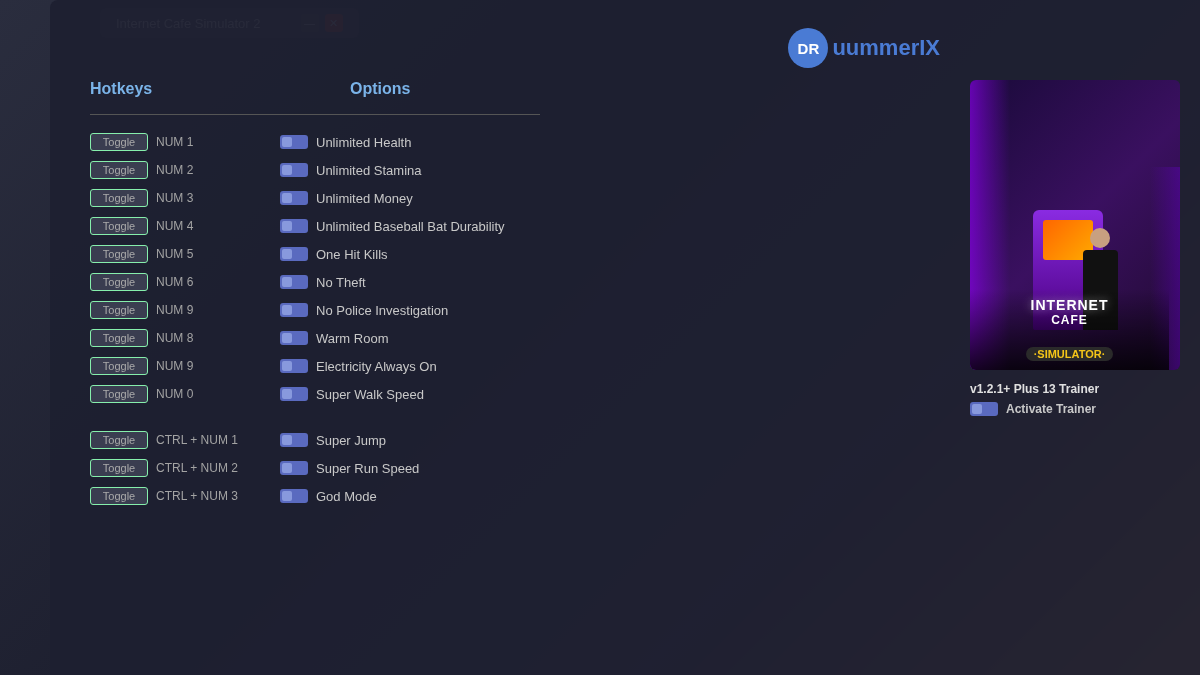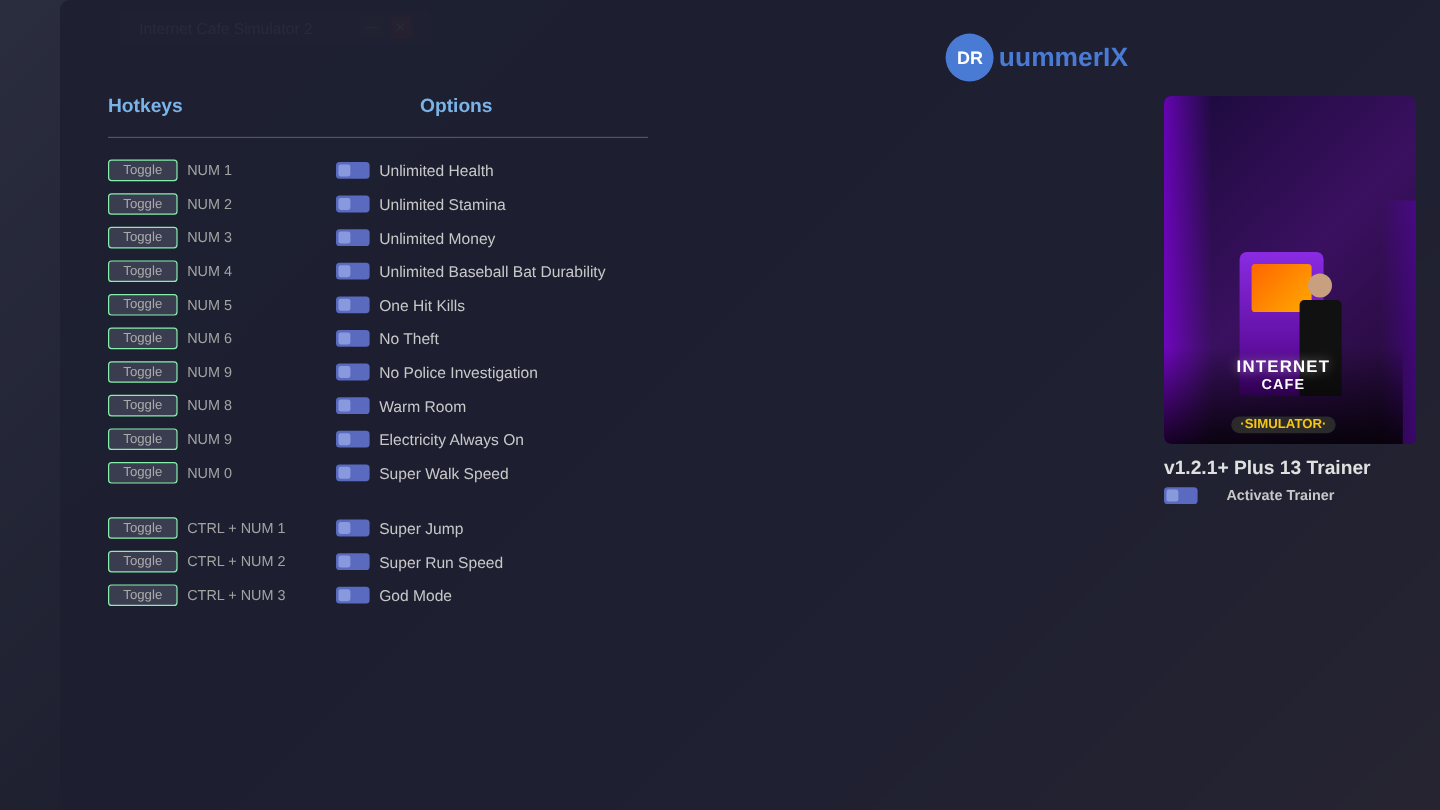--- a/index.html
+++ b/index.html
@@ -304,28 +304,28 @@
       display: inline-block;
       margin-top: 20px;
     }
 
     
     .trainer-info {
       margin-top: 12px;
     }
     .trainer-version {
       color: #e0e0e0;
-      font-size: 16px;
+      font-size: 12px;
       font-weight: 600;
       margin-bottom: 6px;
     }
     .activate-row {
       display: flex;
       align-items: center;
-      gap: 24px;
+      gap: 8px;
     }
     .activate-toggle {
       width: 28px;
       height: 14px;
       background: #5a6abf;
       border-radius: 3px;
       position: relative;
       cursor: pointer;
     }
     .activate-toggle::after {

